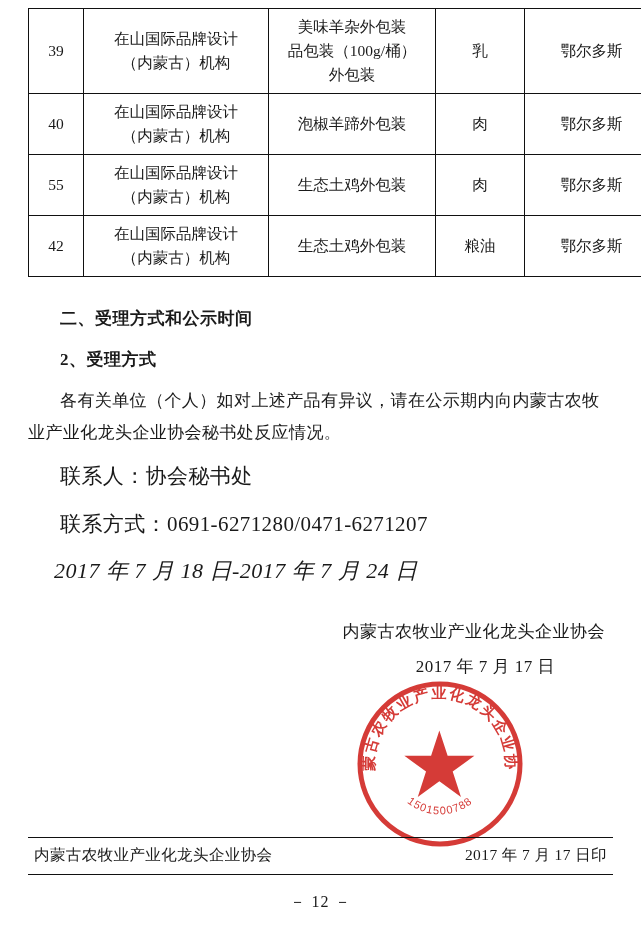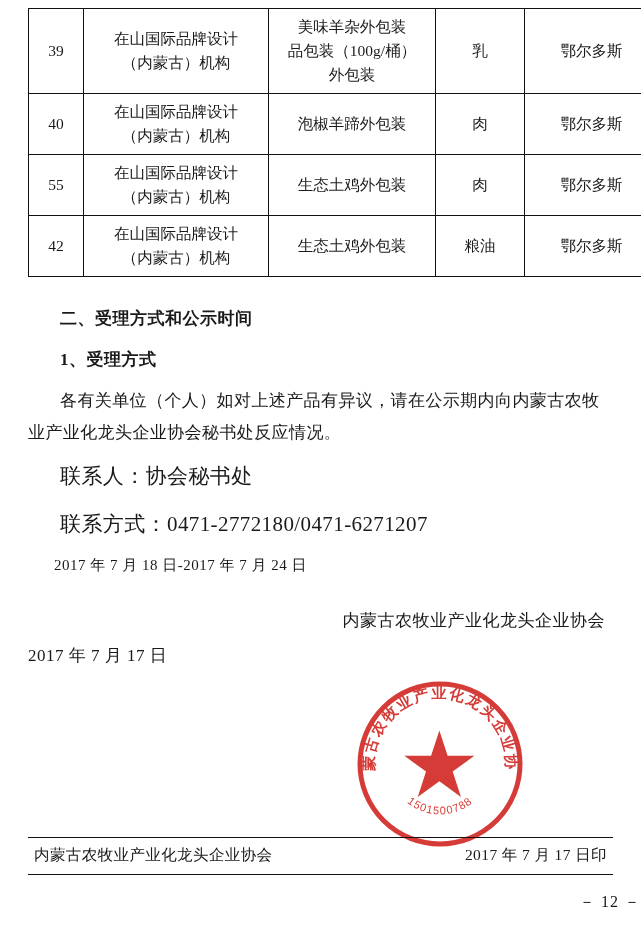--- a/index.html
+++ b/index.html
@@ -70,40 +70,42 @@
     letter-spacing: 0.4px;
   }
   .line {
     font-size: 21px;
     margin: 10px 0 0 0;
     text-indent: 32px;
     line-height: 1.8;
     letter-spacing: 0.4px;
   }
   .date-line {
-    font-size: 15px;
+    font-size: 22px;
     margin: 12px 0 0 0;
     text-indent: 26px;
     letter-spacing: 0.5px;
+    font-style: italic;
   }
 
   
   .sign-block {
     margin-top: 34px;
     position: relative;
     height: 86px;
   }
   .sign-org {
     font-size: 17px;
     text-align: right;
     padding-right: 8px;
     letter-spacing: 0.5px;
   }
   .sign-date {
     font-size: 17px;
+    text-align: right;
     padding-right: 58px;
     margin-top: 12px;
     letter-spacing: 0.5px;
   }
 
   
   .seal {
     position: absolute;
     left: 352px;
     top: 668px;
@@ -133,21 +135,21 @@
     justify-content: space-between;
     font-size: 15.5px;
     padding: 7px 6px 8px 6px;
     letter-spacing: 0.4px;
   }
   .page-number {
     position: absolute;
     left: 0;
     right: 0;
     bottom: 20px;
-    text-align: right;
+    text-align: center;
     font-size: 16px;
     letter-spacing: 1px;
   }
 </style>
 </head>
 <body>
 
 <div class="page">
 
   <table class="product-table">
@@ -193,24 +195,24 @@
           <span class="two-line">（内蒙古）机构</span>
         </td>
         <td class="c-name">生态土鸡外包装</td>
         <td class="c-type">粮油</td>
         <td class="c-region">鄂尔多斯</td>
       </tr>
     </tbody>
   </table>
 
   <p class="section-head">二、受理方式和公示时间</p>
-  <p class="sub-head">1、受理方式</p>
+  <p class="sub-head">2、受理方式</p>
   <p class="para">各有关单位（个人）如对上述产品有异议，请在公示期内向内蒙古农牧业产业化龙头企业协会秘书处反应情况。</p>
   <p class="line">联系人：协会秘书处</p>
-  <p class="line">联系方式：0471-2772180/0471-6271207</p>
+  <p class="line">联系方式：0691-6271280/0471-6271207</p>
   <p class="date-line">2017 年 7 月 18 日-2017 年 7 月 24 日</p>
 
   <div class="sign-block">
     <div class="sign-org">内蒙古农牧业产业化龙头企业协会</div>
     <div class="sign-date">2017 年 7 月 17 日</div>
   </div>
 
   <div class="seal">
     <svg width="176" height="176" viewBox="0 0 176 176" xmlns="http://www.w3.org/2000/svg">
       <defs>

